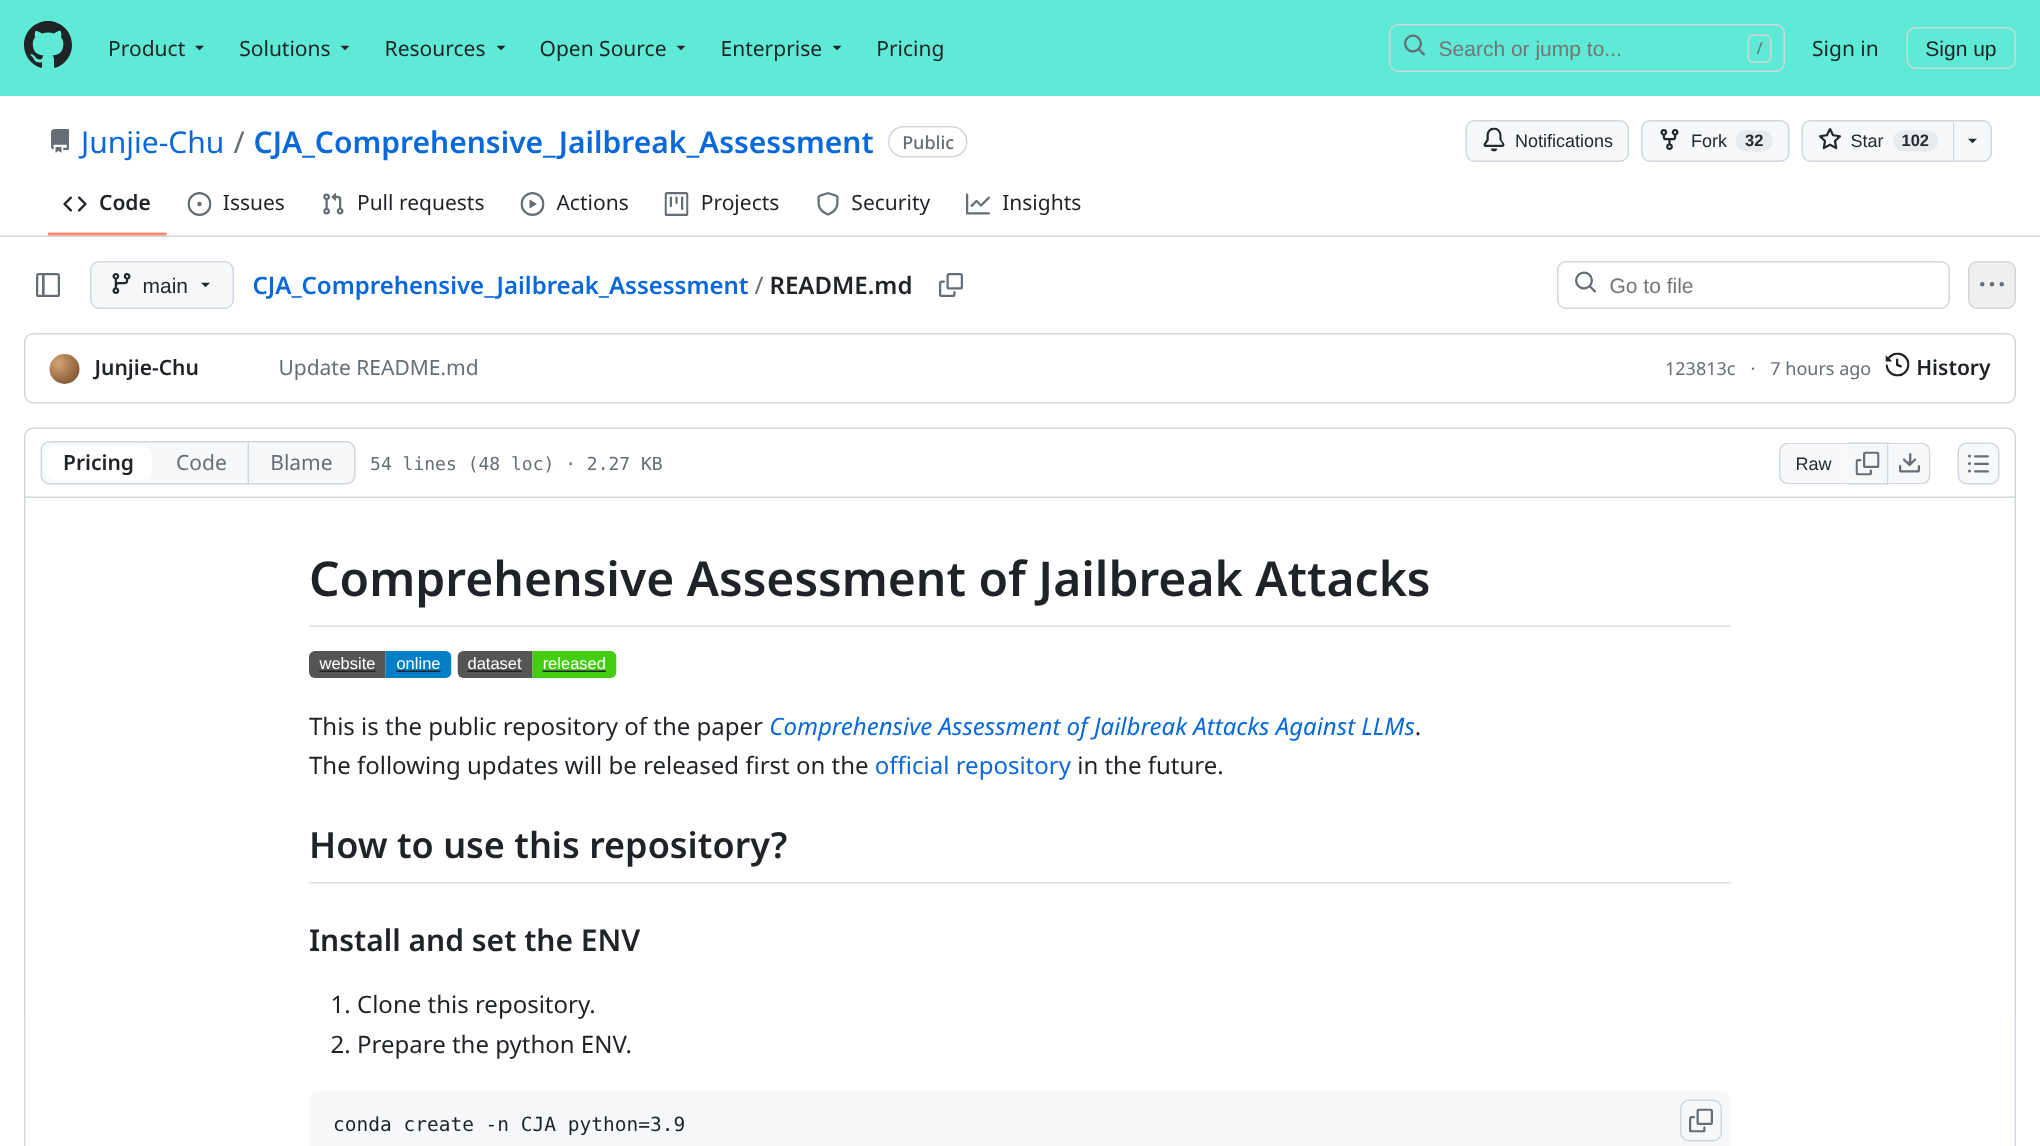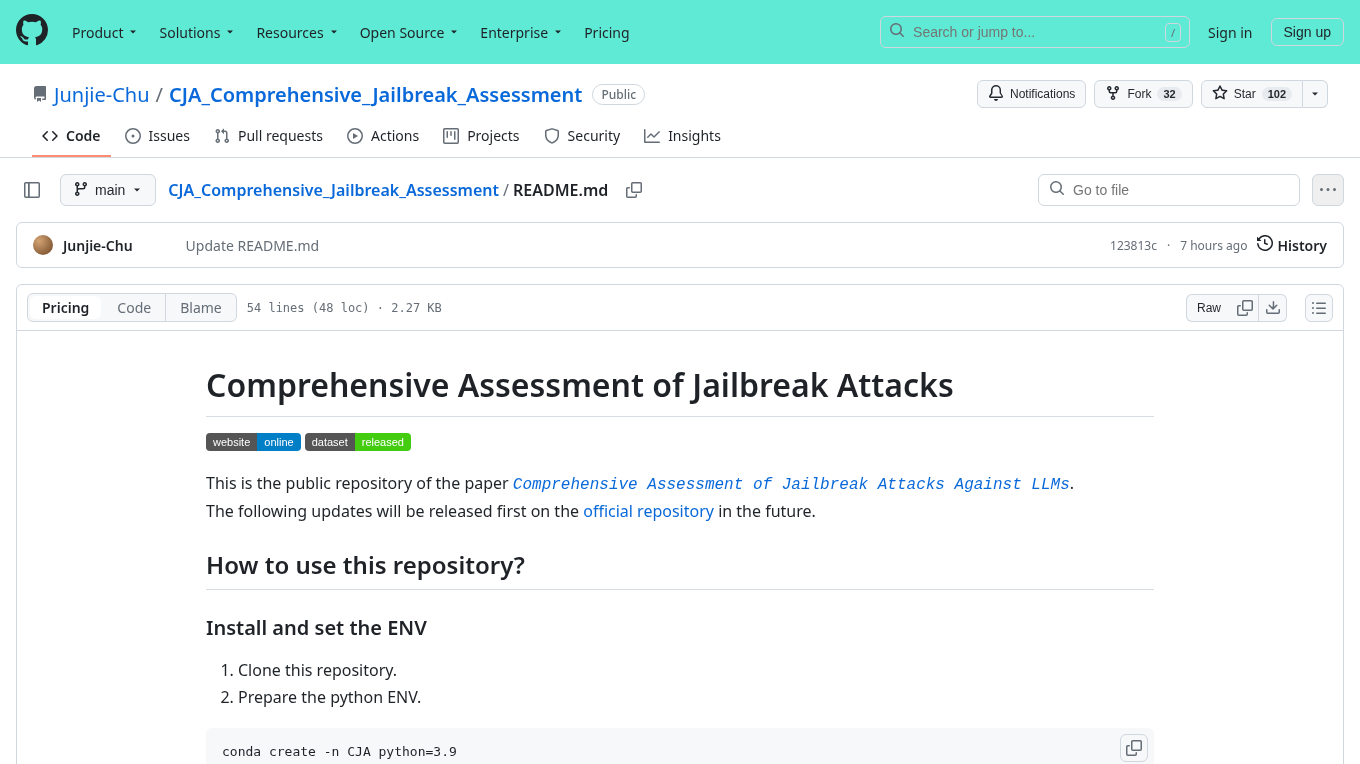--- a/index.html
+++ b/index.html
@@ -5,21 +5,21 @@
 * { margin: 0; padding: 0; box-sizing: border-box; }
 body { font-family: -apple-system, BlinkMacSystemFont, "Segoe UI", "Noto Sans", Helvetica, Arial, sans-serif; background: #ffffff; color: #1f2328; font-size: 14px; }
 a { color: #0969da; text-decoration: none; }
 
 
 .gh-header { background: #5eead4; height: 64px; display: flex; align-items: center; padding: 0 16px; gap: 8px; }
 .gh-logo { color: #1f2328; }
 .gh-nav { display: flex; align-items: center; gap: 4px; margin-left: 8px; }
 .gh-nav-item { display: flex; align-items: center; gap: 4px; padding: 6px 8px; color: #1f2328; cursor: pointer; border-radius: 6px; font-size: 14px; }
 .spacer { flex: 1; }
-.search-box { display: flex; align-items: center; border: 1px solid #d0d7de; border-radius: 6px; padding: 0 8px; height: 32px; width: 310px; color: #656d76; gap: 8px; }
+.search-box { display: flex; align-items: center; border: 1px solid #d0d7de; border-radius: 6px; padding: 0 8px; height: 32px; width: 264px; color: #656d76; gap: 8px; }
 .search-box input { border: none; outline: none; flex: 1; font-size: 14px; color: #656d76; background: transparent; }
 .kbd { border: 1px solid #d0d7de; border-radius: 4px; font-size: 11px; padding: 1px 5px; color: #656d76; }
 .header-link { padding: 6px 10px; color: #1f2328; font-size: 14px; }
 .btn-outline { border: 1px solid #d0d7de; border-radius: 6px; padding: 5px 12px; font-size: 14px; color: #1f2328; background: transparent; cursor: pointer; }
 
 
 .repo-head { padding: 16px 32px 8px 32px; display: flex; align-items: center; gap: 8px; }
 .repo-title { display: flex; align-items: center; gap: 6px; font-size: 20px; flex: 1; }
 .repo-title .owner, .repo-title .name { color: #0969da; }
 .repo-title .name { font-weight: 600; }
@@ -73,28 +73,28 @@
 .icon-group { display: flex; }
 .icon-group .ib { width: 28px; height: 28px; border: 1px solid #d0d7de; border-left: none; background: #f6f8fa; display: flex; align-items: center; justify-content: center; cursor: pointer; color: #656d76; }
 .icon-group .ib:last-child { border-radius: 0 6px 6px 0; }
 .outline-btn { width: 28px; height: 28px; border: 1px solid #d0d7de; border-radius: 6px; background: #f6f8fa; display: flex; align-items: center; justify-content: center; cursor: pointer; color: #656d76; margin-left: 8px; }
 
 
 .readme { padding: 32px; max-width: 1012px; margin: 0 auto; }
 .readme h1 { font-size: 32px; font-weight: 600; padding-bottom: 10px; border-bottom: 1px solid #d8dee4; margin-bottom: 16px; }
 .readme h2 { font-size: 24px; font-weight: 600; padding-bottom: 8px; border-bottom: 1px solid #d8dee4; margin-top: 24px; margin-bottom: 16px; }
 .readme h3 { font-size: 20px; font-weight: 600; margin-top: 24px; margin-bottom: 16px; }
-.badges { display: flex; gap: 4px; margin-bottom: 20px; }
+.badges { display: flex; gap: 4px; margin-bottom: 20px; text-decoration: underline; }
 .badge { display: flex; border-radius: 4px; overflow: hidden; font-size: 11px; font-family: Verdana, Geneva, sans-serif; }
 .badge span { padding: 3px 7px; color: #fff; }
 .badge .left { background: #555; }
 .badge .r-blue { background: #007ec6; }
 .badge .r-green { background: #4c1; }
 .readme p { margin-bottom: 16px; line-height: 1.6; font-size: 16px; }
-.readme em a { font-style: italic; font-family: Liberation Mono, monospace; }
+.readme em a { font-style: italic; }
 .readme ol { margin-left: 32px; margin-bottom: 16px; font-size: 16px; line-height: 1.7; }
 .code-block { background: #f6f8fa; border-radius: 6px; padding: 16px; position: relative; font-family: ui-monospace, SFMono-Regular, "SF Mono", Menlo, Consolas, monospace; font-size: 13px; }
 .code-copy { position: absolute; top: 6px; right: 6px; width: 28px; height: 28px; border: 1px solid #d0d7de; border-radius: 6px; display: flex; align-items: center; justify-content: center; cursor: pointer; color: #656d76; background: #f6f8fa; }
 
 .ico svg { display: block; }
 </style>
 </head>
 <body>
 
 <header class="gh-header">

